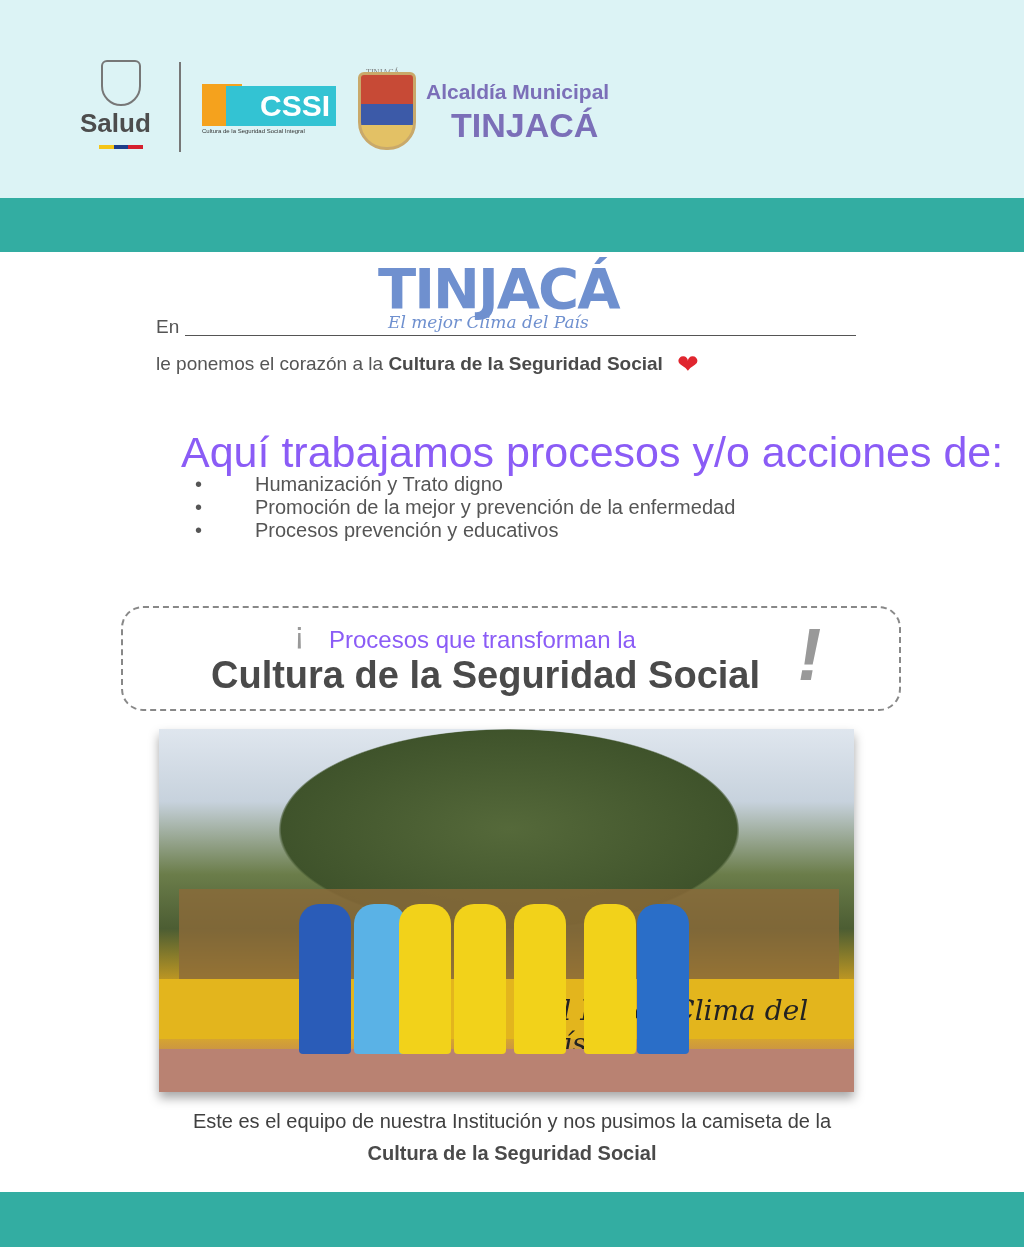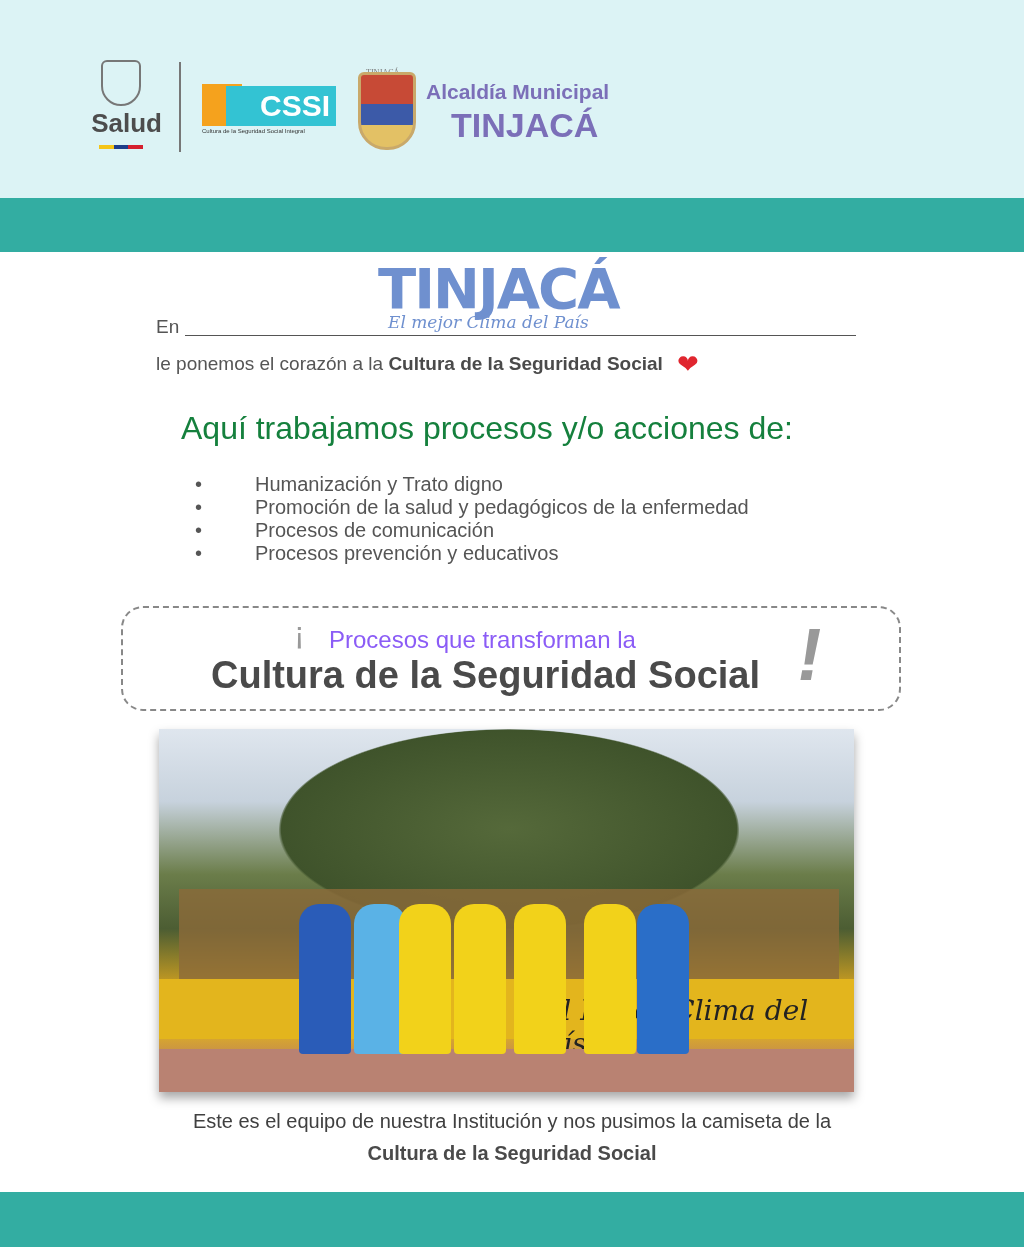--- a/index.html
+++ b/index.html
@@ -1,41 +1,41 @@
 <!DOCTYPE html>
 <html><head>
 <meta charset="utf-8">
 <style>
 *{box-sizing:border-box;margin:0;padding:0}
 body{width:1024px;height:1247px;background:#fff;font-family:"Liberation Sans",sans-serif;color:#4a4a4a;position:relative;overflow:hidden}
 .top{position:absolute;left:0;top:0;width:1024px;height:198px;background:#dcf3f5}
 .teal1{position:absolute;left:0;top:198px;width:1024px;height:54px;background:#33ada2}
 .teal2{position:absolute;left:0;top:1192px;width:1024px;height:55px;background:#33ada2}
-.salud{position:absolute;left:80px;top:60px;width:82px;text-align:right}
+.salud{position:absolute;left:80px;top:60px;width:82px;text-align:left}
 .crest{width:40px;height:46px;margin:0 auto;border:2px solid #777;border-radius:6px 6px 20px 20px}
 .salud-t{font-size:26px;font-weight:bold;color:#4d4d4d;margin-top:2px}
 .flag{display:flex;width:44px;height:4px;margin:6px auto 0}
 .flag span{flex:1}
 .vline{position:absolute;left:179px;top:62px;width:2px;height:90px;background:#777}
 .cssi{position:absolute;left:202px;top:84px;width:110px;height:52px}
 .cssi .o{position:absolute;left:0;top:0;width:40px;height:42px;background:#f5a21d}
 .cssi .b{position:absolute;left:24px;top:2px;width:110px;height:40px;background:#33c3d3;color:#fff;font-size:30px;font-weight:bold;text-align:right;padding-right:6px;line-height:40px}
 .cssi .s{position:absolute;left:0;top:44px;font-size:6px;color:#333;white-space:nowrap}
 .shield{position:absolute;left:358px;top:72px;width:58px;height:78px;border:3px solid #c9a96a;border-radius:6px 6px 28px 28px;background:linear-gradient(#c74a36 0 40%,#3c5aa8 40% 70%,#e3c165 70%)}
 .shield-t{position:absolute;left:366px;top:68px;font-size:8px;color:#777;font-family:"Liberation Serif",serif}
 .alc1{position:absolute;left:426px;top:80px;font-size:21px;font-weight:bold;color:#7b6fb8}
 .alc2{position:absolute;left:451px;top:106px;font-size:34px;font-weight:bold;color:#7b6fb8}
 .logo{position:absolute;left:378px;top:256px;font-size:56px;font-weight:bold;color:#6f90cf;letter-spacing:-2px;font-family:"DejaVu Sans",sans-serif}
 .logo-sub{position:absolute;left:388px;top:312px;font-size:17px;font-style:italic;color:#6f90cf;font-family:"DejaVu Serif",serif}
 .en{position:absolute;left:156px;top:316px;font-size:19px;color:#555;width:700px;display:flex}
 .en .line{flex:1;border-bottom:1.5px solid #555;margin-left:6px;height:20px}
 .heart-row{position:absolute;left:156px;top:349px;font-size:19px;color:#555}
 .heart-row b{color:#4a4a4a}
 .heart{display:inline-block;color:#e0262f;font-size:26px;margin-left:14px;vertical-align:-3px}
-.h2{position:absolute;left:181px;top:410px;font-size:32px;color:#15803d}
+.h2{position:absolute;left:181px;top:428px;font-size:43px;color:#8b5cf6}
 .list{position:absolute;left:195px;top:473px;font-size:20px;color:#555;list-style:none}
 .list li{height:23px;display:flex}
 .list li::before{content:"•";width:60px;font-size:20px}
 .box{position:absolute;left:121px;top:606px;width:780px;height:105px;border:2px dashed #888;border-radius:22px}
 .inv{position:absolute;left:294px;top:615px;font-size:32px;color:#999}
 .pq{position:absolute;left:329px;top:626px;font-size:24px;color:#8b5cf6}
 .cs{position:absolute;left:211px;top:654px;font-size:38px;font-weight:bold;color:#4a4a4a}
 .excl{position:absolute;left:798px;top:612px;font-size:74px;font-weight:bold;color:#999;transform:skewX(-10deg)}
 .photo{position:absolute;left:159px;top:729px;width:695px;height:363px;box-shadow:0 6px 10px rgba(0,0,0,.35);overflow:hidden;background:linear-gradient(#dfe6ee 0,#c7d2dd 20%,#6b7d4a 40%,#4c5d33 55%,#c49a22 70%,#e2b51d 82%,#b77a63 94%)}
 .palm{position:absolute;left:120px;top:0;width:460px;height:200px;border-radius:50% 50% 30% 30%;background:radial-gradient(#55693a,#3f532b 70%,transparent 71%)}
@@ -79,22 +79,21 @@
   <span>En</span>
   <span class="line"></span>
 </div>
 <div class="heart-row">
   <span>le ponemos el corazón a la </span><b>Cultura de la Seguridad Social</b><span class="heart">❤</span>
 </div>
 
 <div class="h2">Aquí trabajamos procesos y/o acciones de:</div>
 <ul class="list">
   <li>Humanización y Trato digno</li>
-  <li>Promoción de la salud y pedagógicos de la enfermedad</li>
-  <li>Procesos de comunicación</li>
+  <li>Promoción de la mejor y prevención de la enfermedad</li>
   <li>Procesos prevención y educativos</li>
 </ul>
 
 <div class="box"></div>
 <div class="inv">¡</div>
 <div class="pq">Procesos que transforman la</div>
 <div class="cs">Cultura de la Seguridad Social</div>
 <div class="excl">!</div>
 
 <div class="photo">

